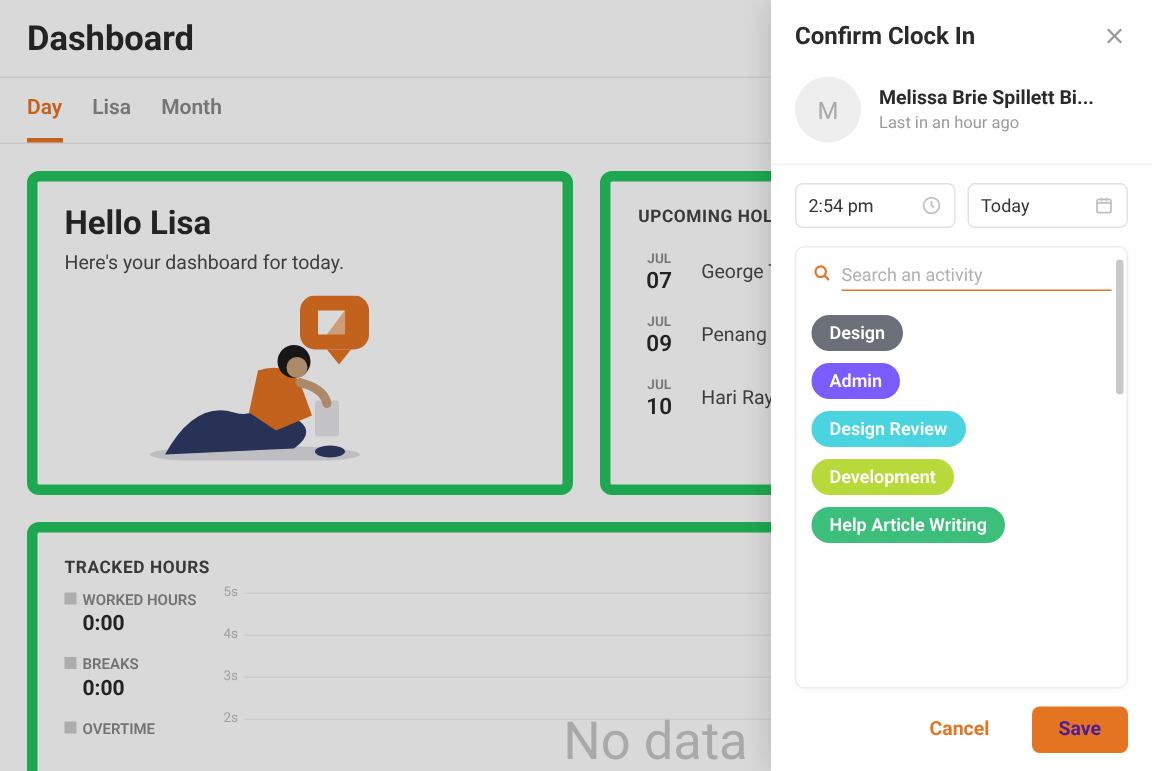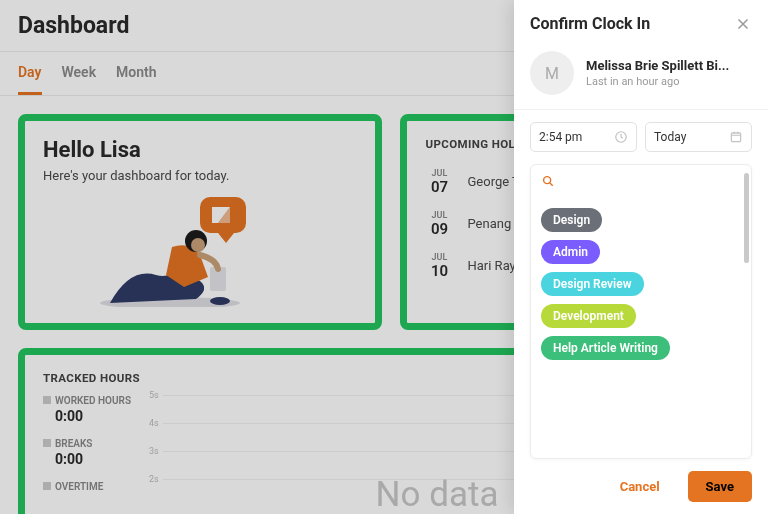--- a/index.html
+++ b/index.html
@@ -68,34 +68,34 @@
   .search-line::placeholder { color: #b0b0b0; }
   .mag { color: #e57422; }
 
   .chips { padding: 8px 10px; overflow: auto; }
   .chip { display: inline-block; border-radius: 999px; padding: 5px 12px; font-size: 12px; font-weight: 600; color: #fff; margin: 4px 0; white-space: nowrap; cursor: pointer; }
   .scrollthumb { position: absolute; right: 2px; top: 8px; width: 5px; height: 90px; background: #c9c9c9; border-radius: 3px; }
 
   .footer { display: flex; justify-content: flex-end; gap: 10px; padding: 12px 16px; }
   .btn { border: none; border-radius: 5px; padding: 8px 18px; font-size: 13px; font-weight: 700; cursor: pointer; }
   .btn-cancel { background: transparent; color: #e57422; }
-  .btn-save { background: #e57422; color: #000000; }
+  .btn-save { background: #e57422; color: #4c1d95; }
 </style>
 </head>
 <body>
 
 <div class="main">
   <div class="topbar">
     <h1>Dashboard</h1>
     <div class="timer">0:54:</div>
   </div>
 
   <div class="tabs">
     <div class="tab active">Day</div>
-    <div class="tab">Week</div>
+    <div class="tab">Lisa</div>
     <div class="tab">Month</div>
   </div>
 
   <div class="content">
     <div class="row">
       <div class="card hello-card">
         <h2>Hello Lisa</h2>
         <p>Here's your dashboard for today.</p>
         <div class="illust">
           <svg width="200" height="110" viewBox="0 0 200 110">
@@ -214,20 +214,21 @@
   </div>
 
   <div class="activity-drop">
     <div class="search-wrap">
       <span class="mag">
         <svg width="14" height="14" viewBox="0 0 24 24" fill="none" stroke="currentColor" stroke-width="2.5">
             <circle cx="10.5" cy="10.5" r="6"></circle>
             <path d="M20 20l-5-5"></path>
           </svg>
       </span>
+      <input class="search-line" placeholder="Search an activity" style="">
     </div>
     <div class="chips" id="chips">
         <div><span class="chip" style="background: rgb(107, 111, 119);">Design</span></div>
         <div><span class="chip" style="background: rgb(123, 92, 255);">Admin</span></div>
         <div><span class="chip" style="background: rgb(74, 212, 224);">Design Review</span></div>
         <div><span class="chip" style="background: rgb(184, 217, 58);">Development</span></div>
         <div><span class="chip" style="background: rgb(59, 191, 122);">Help Article Writing</span></div>
       </div>
     <div class="scrollthumb"></div>
   </div>

